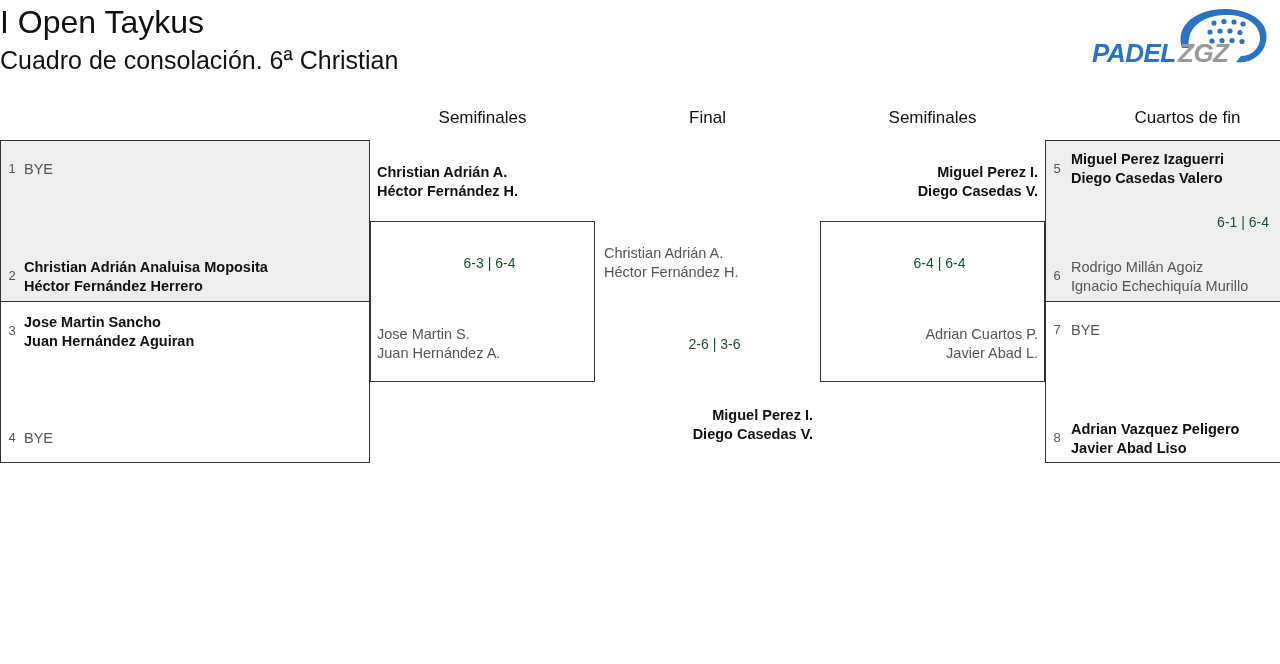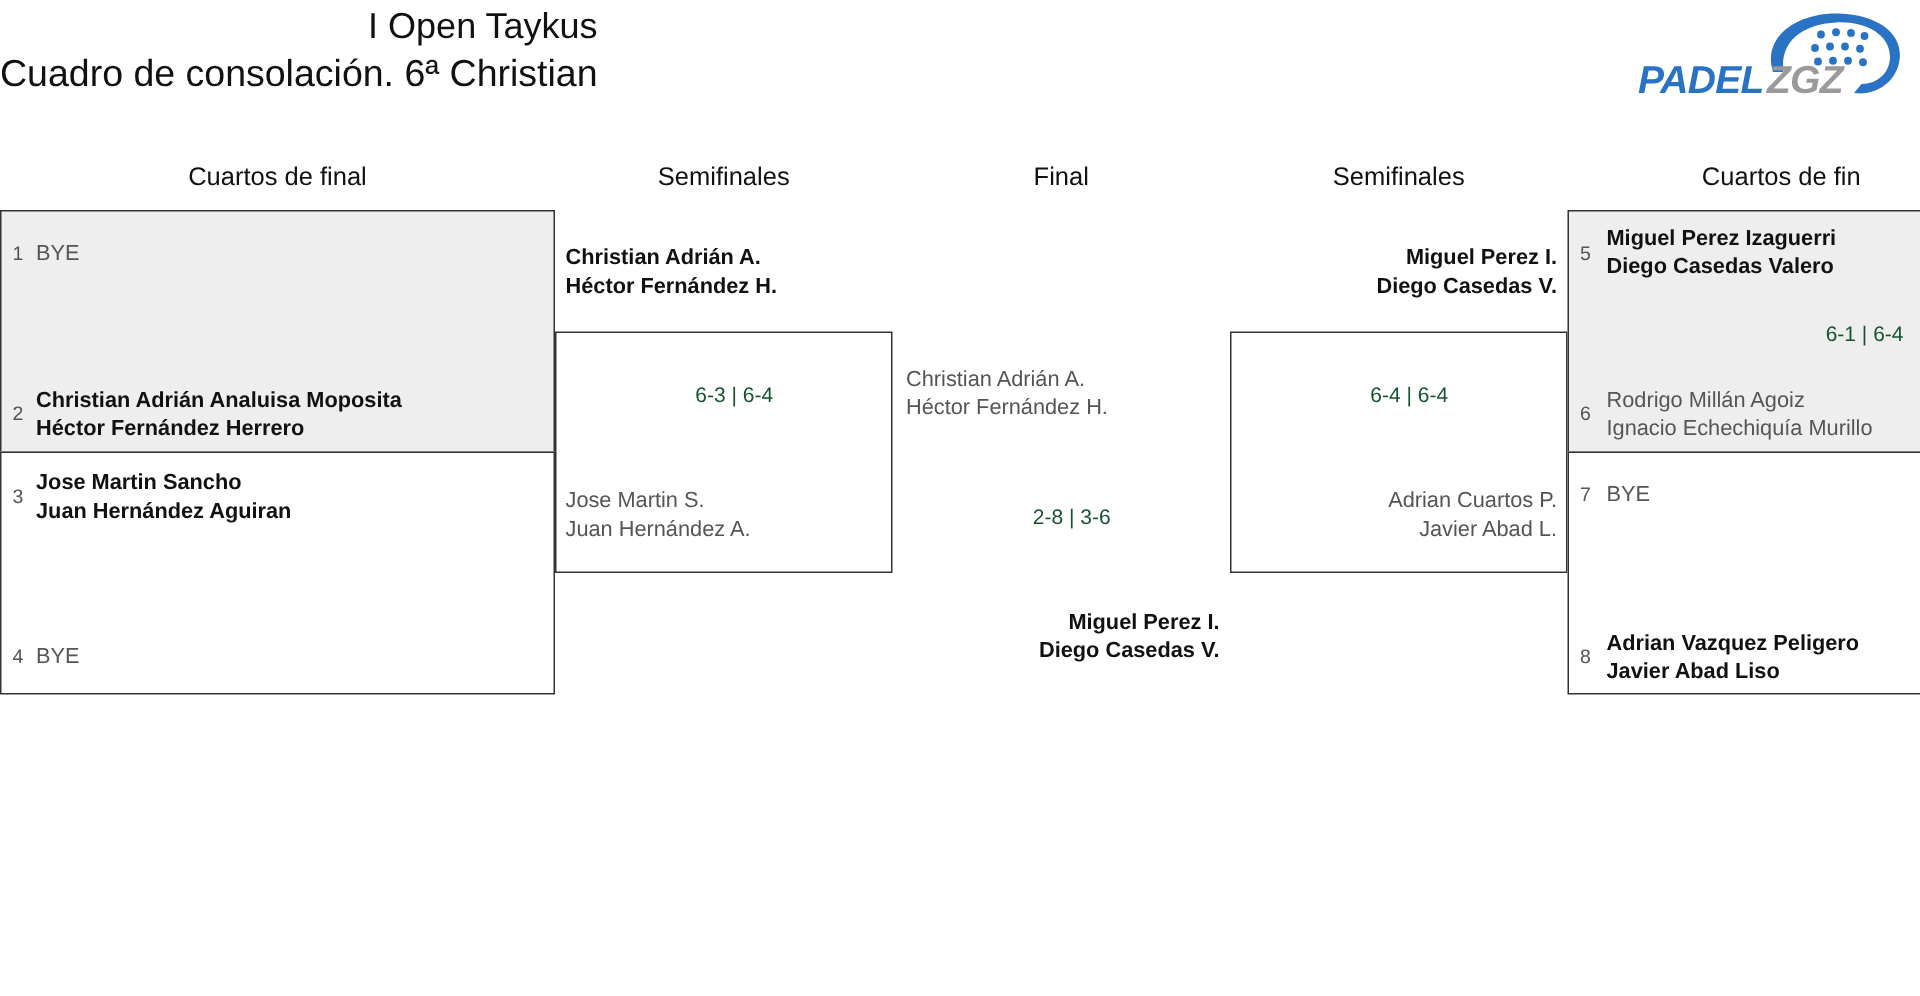--- a/index.html
+++ b/index.html
@@ -13,21 +13,21 @@
     overflow: hidden;
   }
   #root { position: relative; width: 1280px; height: 664px; }
 
   
   .title-block {
     position: absolute;
     left: 0px; top: 2px;
     line-height: 1.30;
   }
-  .title-line1 { font-size: 24px; font-weight: 400; color: #111111; white-space: nowrap; text-align: right; }
+  .title-line1 { font-size: 32px; font-weight: 400; color: #111111; white-space: nowrap; }
   .title-line2 { font-size: 25px; font-weight: 400; color: #111111; white-space: nowrap; }
 
   
   .logo { position: absolute; right: 4px; top: 4px; width: 190px; height: 70px; }
   .logo svg { display: block; }
 
   
   .col-head {
     position: absolute;
     top: 108px;
@@ -100,21 +100,20 @@
         <circle cx="126" cy="37" r="2.6"></circle>
           <circle cx="136" cy="36.5" r="2.6"></circle>
         <circle cx="146" cy="36.5" r="2.6"></circle>
           <circle cx="156" cy="37.5" r="2.6"></circle>
       </g>
       <text x="6" y="58" font-family="Liberation Sans, sans-serif" font-size="26" font-weight="bold" font-style="italic" fill="#2a72c4" letter-spacing="-0.5">PADEL</text>
       <text x="92" y="58" font-family="Liberation Sans, sans-serif" font-size="26" font-weight="bold" font-style="italic" fill="#9a9a9a" letter-spacing="-0.5">ZGZ</text>
     </svg>
   </div>
 
-  <div class="col-head" style="left:0px;   width:370px;">Cuartos de final</div>
   <div class="col-head" style="left:370px; width:225px;">Semifinales</div>
   <div class="col-head" style="left:595px; width:225px;">Final</div>
   <div class="col-head" style="left:820px; width:225px;">Semifinales</div>
   <div class="col-head" style="left:1045px;width:285px;">Cuartos de fin</div>
 
   <div class="mbox shaded" style="left:0px; top:140px; width:370px; height:162px;">
   </div>
   <div class="seed" style="left:2px; top:161px;">1</div>
   <div class="team bye" style="left:24px; top:160px;">
     <div>BYE</div>
@@ -146,21 +145,21 @@
   <div class="score center" style="left:370px; top:255px; width:225px;">6-3 | 6-4</div>
   <div class="team lose" style="left:377px; top:325px;">
     <div>Jose Martin S.</div>
     <div>Juan Hernández A.</div>
   </div>
 
   <div class="team lose" style="left:604px; top:244px;">
     <div>Christian Adrián A.</div>
     <div>Héctor Fernández H.</div>
   </div>
-  <div class="score center" style="left:595px; top:336px; width:225px;">2-8 | 3-6</div>
+  <div class="score center" style="left:595px; top:336px; width:225px;">2-6 | 3-6</div>
   <div class="team win ralign" style="left:585px; top:406px; width:228px;">
     <div>Miguel Perez I.</div>
     <div>Diego Casedas V.</div>
   </div>
 
   <div class="mbox" style="left:820px; top:221px; width:225px; height:161px;">
   </div>
   <div class="team win ralign" style="left:813px; top:163px; width:225px;">
     <div>Miguel Perez I.</div>
     <div>Diego Casedas V.</div>

